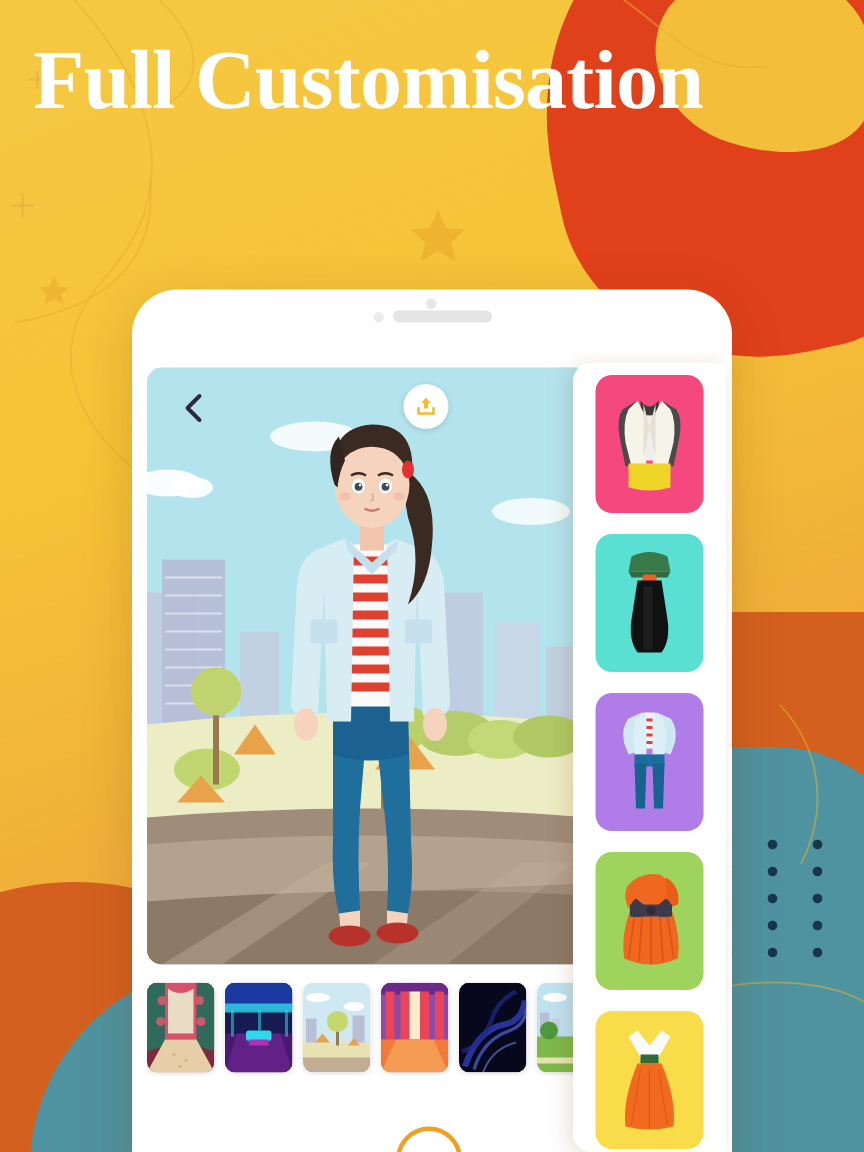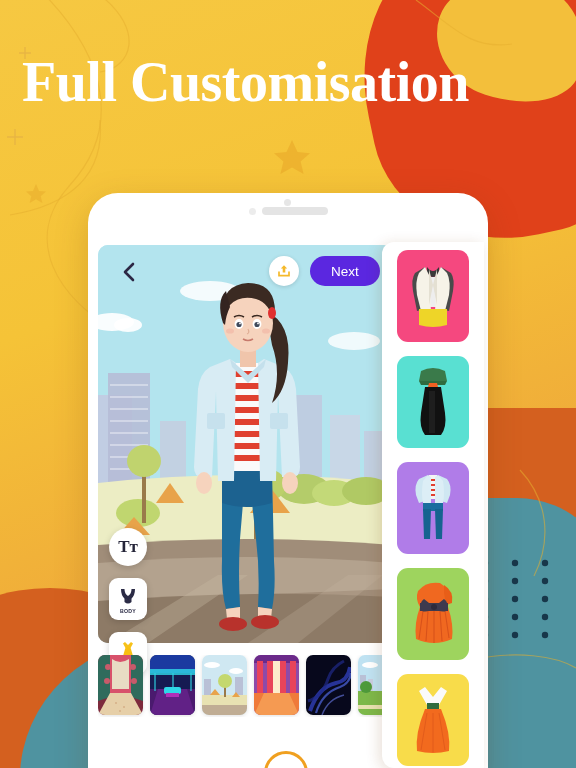--- a/index.html
+++ b/index.html
@@ -60,21 +60,20 @@
   #headline {
     position: absolute; left: 22px; top: 26px;
     width: 540px;
     font-family: "Liberation Serif", serif;
     font-weight: bold;
     font-size: 56px;
     line-height: 1.0;
     color: #ffffff;
     letter-spacing: -0.5px;
     white-space: nowrap;
-    margin-top: 28px;
   }
   #subheadline {
     position: absolute; left: 22px; top: 98px;
     width: 400px;
     font-size: 27px;
     font-weight: bold;
     line-height: 1.36;
     color: #fdfbf6;
     letter-spacing: -0.3px;
   }
@@ -368,44 +367,22 @@
         </svg>
       </div>
 
       <div id="share-btn">
         <svg width="16" height="16" viewBox="0 0 16 16">
           <path d="M8 2.2 L11.2 5.6 L9.3 5.6 L9.3 9.4 L6.7 9.4 L6.7 5.6 L4.8 5.6 Z" fill="#f5b92a"></path>
           <path d="M3 9.2 L3 12.6 L13 12.6 L13 9.2" stroke="#f5b92a" stroke-width="1.7" fill="none" stroke-linecap="round"></path>
         </svg>
       </div>
 
-      <button id="next-btn">Next</button>
-    </div>
-
-    <div id="tools">
-      <div class="tool" id="tool-text">
-        <span>Tт</span>
-      </div>
-
-      <div class="tool" id="tool-body">
-        <svg width="20" height="18" viewBox="0 0 20 18">
-          <path d="M3 1 Q 3 8 7 11 Q 10 13.5 13 11 Q 17 8 17 1 L13.5 1 Q 13.5 6 10 8 Q 6.5 6 6.5 1 Z" fill="#2b2b45"></path>
-          <path d="M6.5 10 Q 10 14 13.5 10 L13.5 14 Q 10 17 6.5 14 Z" fill="#2b2b45"></path>
-        </svg>
-        <span class="tool-label" id="body-label">BODY</span>
-      </div>
-
-      <div class="tool" id="tool-outfit">
-        <svg width="16" height="20" viewBox="0 0 16 20">
-          <path d="M5 1 L8 4 L11 1 L13 2.5 L10.5 7 L5.5 7 L3 2.5 Z" fill="#f7c21a"></path>
-          <path d="M5.5 6.5 L10.5 6.5 L14 18.5 Q 8 20.5 2 18.5 Z" fill="#f9bf12"></path>
-        </svg>
-        <span class="tool-label" id="outfit-label">OUTFIT</span>
-      </div>
-    </div>
+    </div>
+
 
     <div id="thumbs">
       <div class="thumb">
         <svg width="45" height="60" viewBox="0 0 45 60">
           <rect width="45" height="60" fill="#7d2a3c"></rect>
           <path d="M0 0 L12 0 L12 42 L0 46 Z" fill="#2f6b5c"></path>
           <path d="M33 0 L45 0 L45 46 L33 42 Z" fill="#2f6b5c"></path>
           <path d="M12 0 L33 0 L33 38 L12 38 Z" fill="#d8516b"></path>
           <path d="M14 4 Q 22 10 31 4 L31 34 L14 34 Z" fill="#e8dcc4"></path>
           <path d="M12 38 L33 38 L45 60 L0 60 Z" fill="#e6cfa8"></path>

